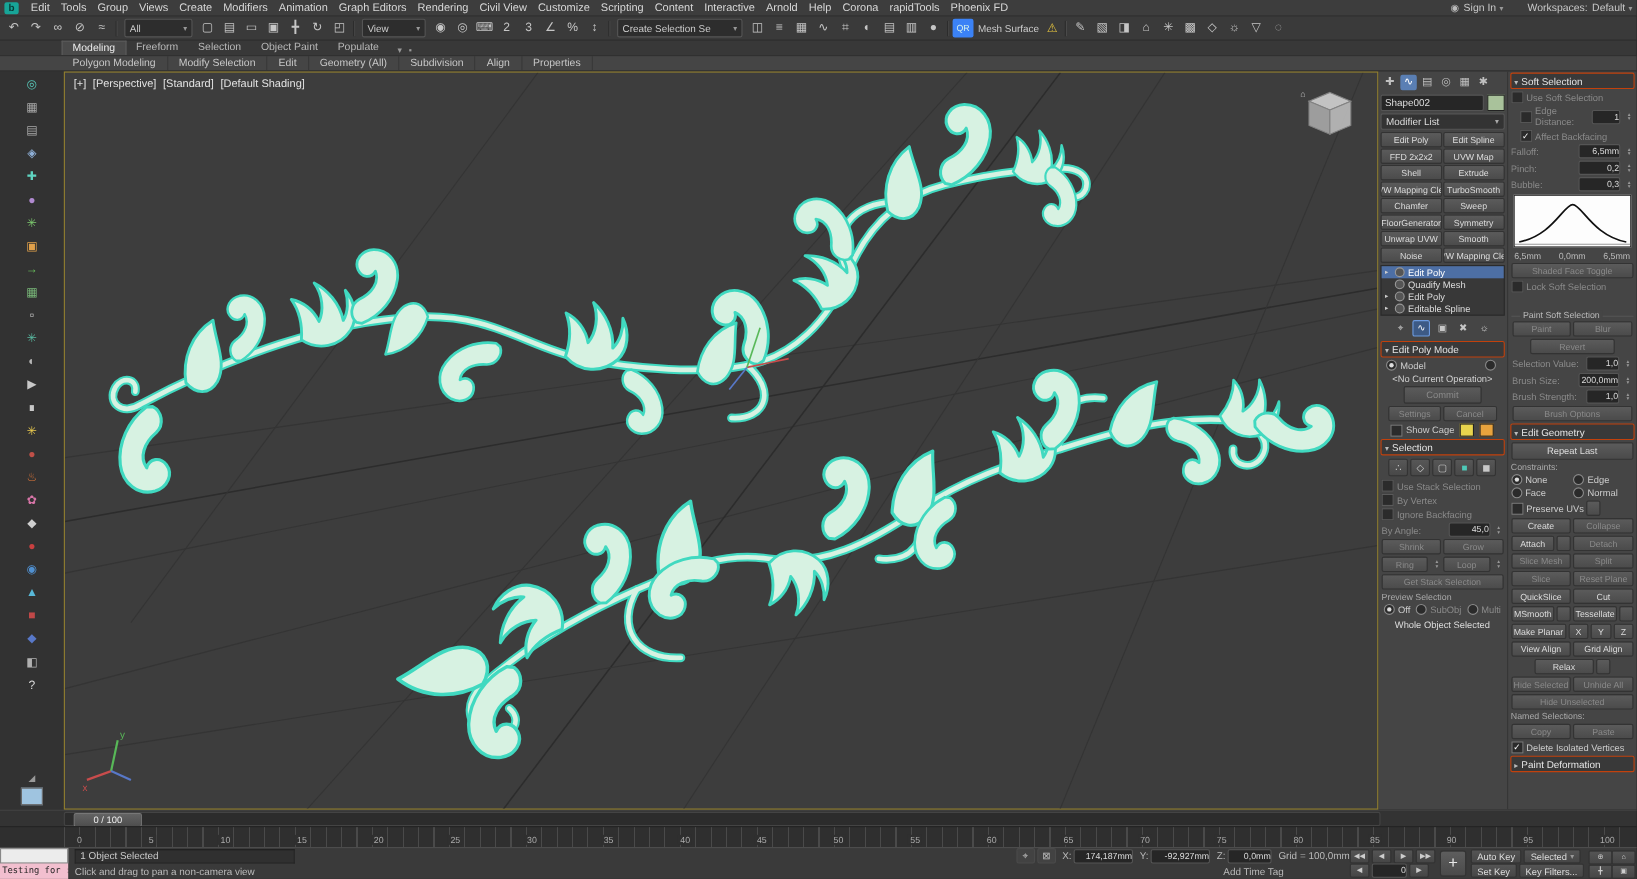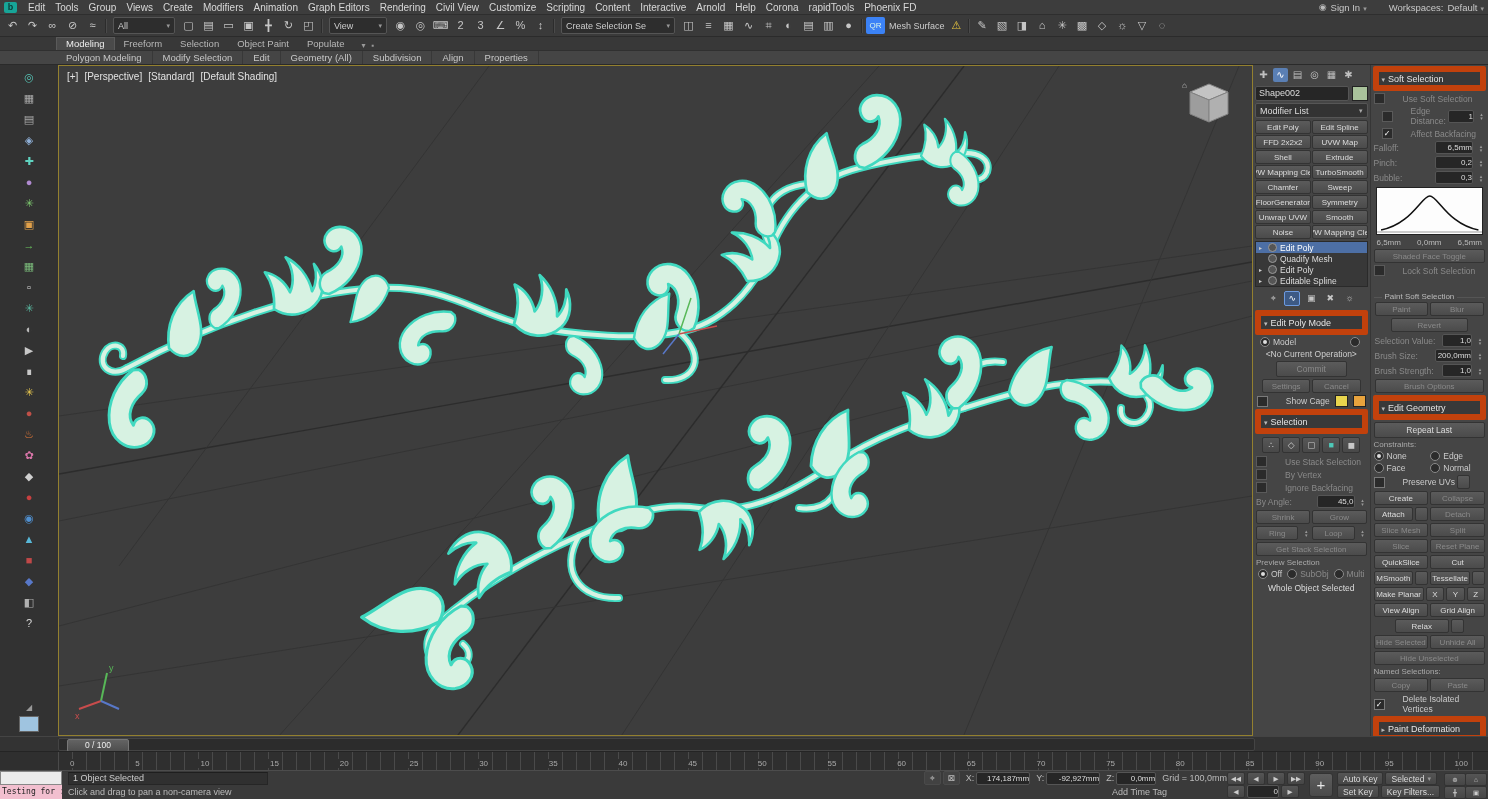--- a/index.html
+++ b/index.html
@@ -87,28 +87,28 @@
   .stack{background:#383838;border:1px solid #2a2a2a;display:flex;flex-direction:column;}
   .st-row{display:flex;align-items:center;gap:3px;height:11px;padding:0 3px;color:#ddd;font-size:8.5px;}
   .st-row.selected{background:#4d6fa5;color:#fff;}
   .st-eye{width:7px;height:7px;border:1px solid #999;border-radius:50%;background:#555;flex:none;}
   .st-arrow{width:6px;font-size:6px;color:#ccc;flex:none;}
   .stack-tools{display:flex;gap:3px;justify-content:center;padding:2px 0;}
   .sk-icon{width:14px;height:13px;font-size:9px;line-height:13px;text-align:center;color:#c6c6c6;
            border:1px solid transparent;border-radius:2px;}
   .sk-icon.active{border-color:#6d9be0;background:#3d5a85;color:#fff;}
   .roll{display:flex;flex-direction:column;gap:2px;}
-  .roll-h{background:#393939;border:6px solid #c2410c;border-radius:2px;height:13px;display:flex;
+  .roll-h{background:#393939;border:1px solid #c2410c;border-radius:2px;height:13px;display:flex;
           align-items:center;color:#e4e4e4;font-size:9px;padding-left:3px;gap:3px;}
   .roll-h .tri::before{content:"▾";font-size:7px;color:#bbb;}
   .roll-h.closed .tri::before{content:"▸";}
   .roll-b{display:flex;flex-direction:column;gap:2px;padding:0 1px;}
   .row2{display:grid;grid-template-columns:1fr 1fr;gap:2px;}
   .row3{display:flex;gap:2px;align-items:center;}
-  .cb{display:flex;align-items:center;gap:18px;font-size:8.5px;color:#ccc;}
+  .cb{display:flex;align-items:center;gap:3px;font-size:8.5px;color:#ccc;}
   .cb .box{width:9px;height:9px;background:#2b2b2b;border:1px solid #7a7a7a;flex:none;
            line-height:9px;text-align:center;color:#fff;font-size:8px;}
   .cb.on .box::after{content:"✓";}
   .cb.dis{color:#8a8a8a;} .cb.dis .box{border-color:#5a5a5a;}
   .radio{display:flex;align-items:center;gap:3px;font-size:8.5px;color:#ccc;}
   .radio .dot{width:8px;height:8px;border:1px solid #8a8a8a;border-radius:50%;background:#2b2b2b;
               position:relative;flex:none;}
   .radio.sel .dot::after{content:"";position:absolute;inset:2px;background:#ddd;border-radius:50%;}
   .radio.dis{color:#8a8a8a;}
   .srow{display:flex;align-items:center;gap:2px;font-size:8.5px;color:#bbb;}
@@ -279,21 +279,21 @@
         <span class="tb-icon">✳</span>
         <span class="tb-icon">▩</span>
         <span class="tb-icon">◇</span>
         <span class="tb-icon">☼</span>
         <span class="tb-icon">▽</span>
         <span class="tb-icon">◌</span>
       </span>
   </div>
 
   <div class="ribbon-tabs">
-    <span style="display:flex;align-items:center">
+    <span style="display:flex;align-items:flex-start">
 
     <span class="rtab active">Modeling</span>
         <span class="rtab">Freeform</span>
         <span class="rtab">Selection</span>
         <span class="rtab">Object Paint</span>
         <span class="rtab">Populate</span>
       </span>
     <span class="rt-extra">
 
     <span>▾</span>

